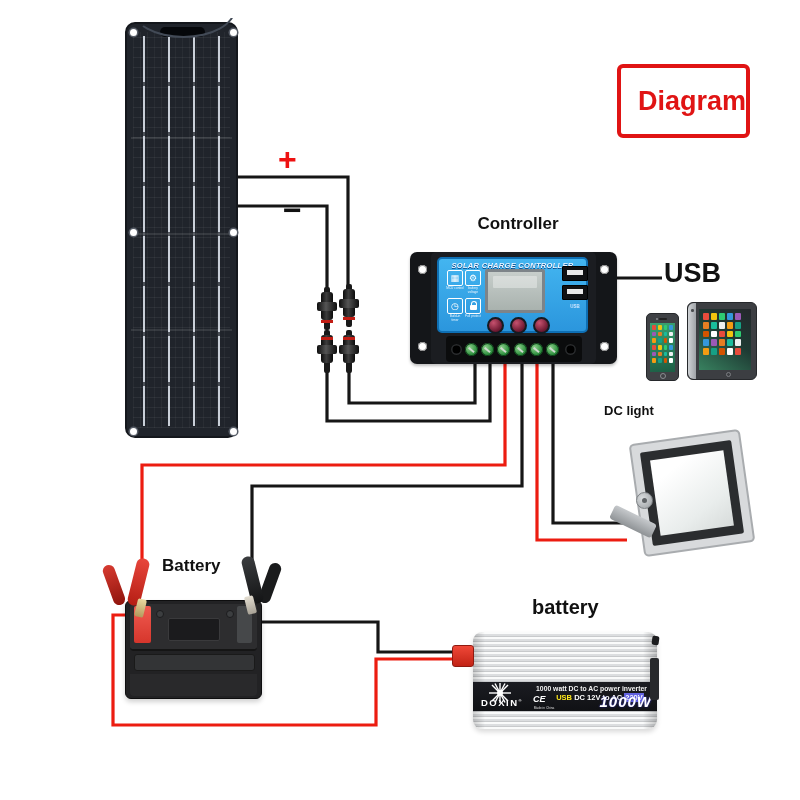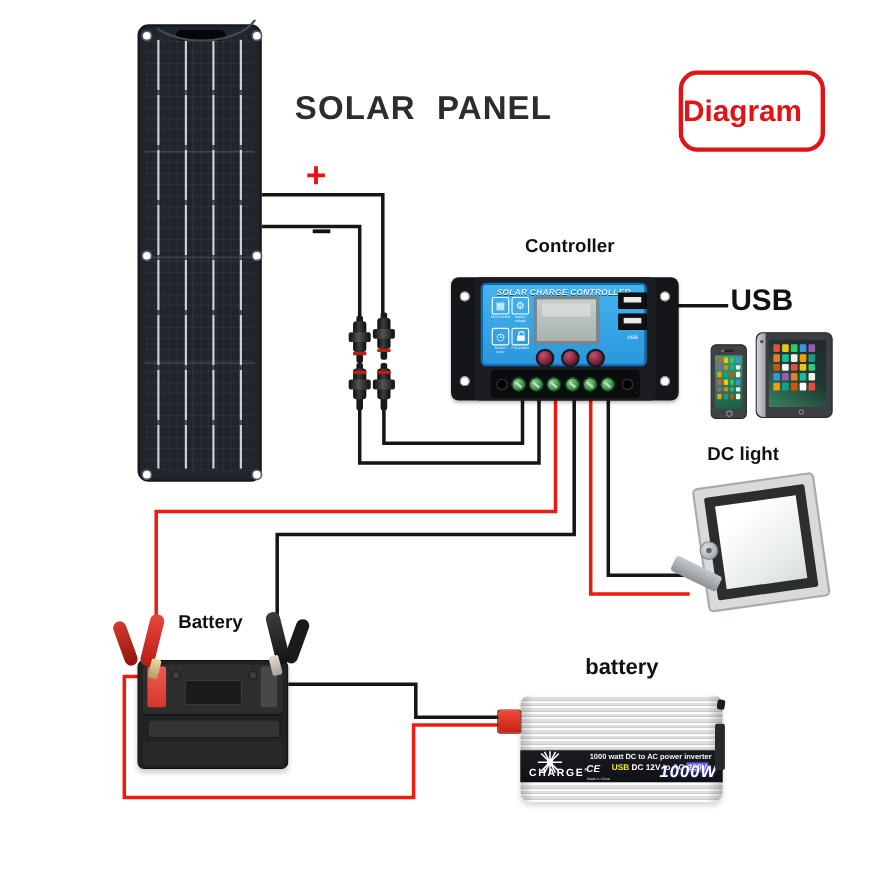--- a/index.html
+++ b/index.html
@@ -6,21 +6,21 @@
   .stage{position:relative;width:800px;height:800px;background:#ffffff;overflow:hidden;
          font-family:"Liberation Sans", sans-serif;}
 
   
   .lbl{position:absolute;font-weight:800;color:#111;}
 
   
   .title{position:absolute;left:268px;top:82px;font-size:30px;font-weight:800;color:#2d2d2d;
          letter-spacing:1px;word-spacing:10px;}
   .badge{position:absolute;left:617px;top:64px;width:125px;height:66px;border:4px solid #e01414;
-         border-radius:17px;display:flex;align-items:center;justify-content:flex-start;}
+         border-radius:6px;display:flex;align-items:center;justify-content:flex-end;}
   .badge span{color:#e01414;font-size:27px;font-weight:700;}
 
   .plus{position:absolute;left:278px;top:141px;color:#ee1111;font-size:32px;font-weight:700;}
   .minus{position:absolute;left:283px;top:192px;color:#111;font-size:32px;font-weight:800;}
 
   
   .panel{position:absolute;left:125px;top:22px;width:113px;height:416px;background:#20242b;
          border:2px solid #14171c;border-radius:10px;box-sizing:border-box;}
   .panel-cells{position:absolute;left:6px;right:6px;top:8px;bottom:8px;
     background-image:
@@ -206,21 +206,20 @@
     <div class="junction"></div>
     <div class="panel-arc"></div>
     <div class="grommet" style="left:3px;top:5px"></div>
     <div class="grommet" style="left:103px;top:5px"></div>
     <div class="grommet" style="left:3px;top:205px"></div>
     <div class="grommet" style="left:103px;top:205px"></div>
     <div class="grommet" style="left:3px;top:404px"></div>
     <div class="grommet" style="left:103px;top:404px"></div>
   </div>
 
-  <div class="title">SOLAR PANEL</div>
   <div class="badge">
     <span>Diagram</span>
   </div>
   <div class="plus">+</div>
   <div class="minus">−</div>
 
   <div class="mc4 top" style="left:316px;top:287px">
     <div class="stem"></div>
       <div class="body"></div>
       <div class="collar"></div>
@@ -362,21 +361,21 @@
           <span style="background: rgb(243, 156, 18);"></span>
           <span style="background: rgb(22, 160, 133);"></span>
           <span style="background: rgb(211, 84, 0);"></span>
           <span style="background: rgb(255, 255, 255);"></span>
           <span style="background: rgb(231, 76, 60);"></span>
         </div>
     </div>
     <div class="home"></div>
   </div>
 
-  <div class="lbl" style="left:643px;top:403px;font-size:17px">DC light</div>
+  <div class="lbl" style="left:604px;top:403px;font-size:13px">DC light</div>
   <div class="light">
     <div class="body"></div>
     <div class="arm"></div>
     <div class="pivot"></div>
   </div>
 
   <div class="lbl" style="left:162px;top:556px;font-size:17px">Battery</div>
   <div class="batt">
     <div class="top"></div>
     <div class="tred"></div>
@@ -405,21 +404,21 @@
         <g stroke="#fff" stroke-width="1.4">
           <line x1="15" y1="1" x2="15" y2="21"></line>
             <line x1="4" y1="11" x2="26" y2="11"></line>
           <line x1="7" y1="3" x2="23" y2="19"></line>
             <line x1="23" y1="3" x2="7" y2="19"></line>
           <line x1="10" y1="1.5" x2="20" y2="20.5"></line>
             <line x1="20" y1="1.5" x2="10" y2="20.5"></line>
         </g>
           <circle cx="15" cy="11" r="3" fill="#fff"></circle>
       </svg>
-      <div class="brand"><span>CHARGE</span><sup>®</sup></div>
+      <div class="brand"><span>DOXIN</span><sup>®</sup></div>
       <div class="l1">1000 watt DC to AC power inverter</div>
       <div class="l2">
         <span class="usb">USB</span>
         <span>DC 12V to AC</span>
         <span class="v">220V</span>
       </div>
       <div class="ce">CE</div>
       <div class="made">Made in China</div>
       <div class="watts">1000W</div>
     </div>

